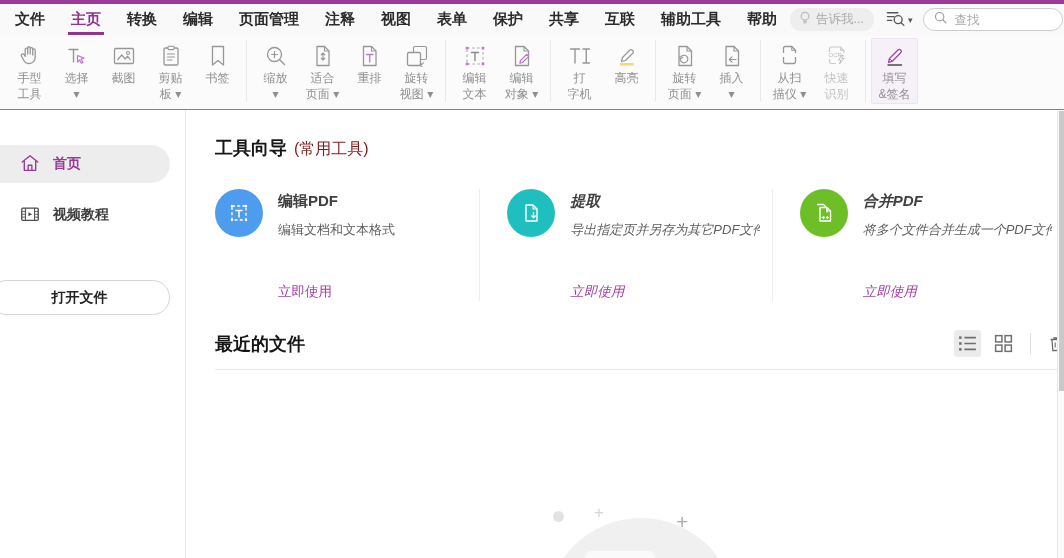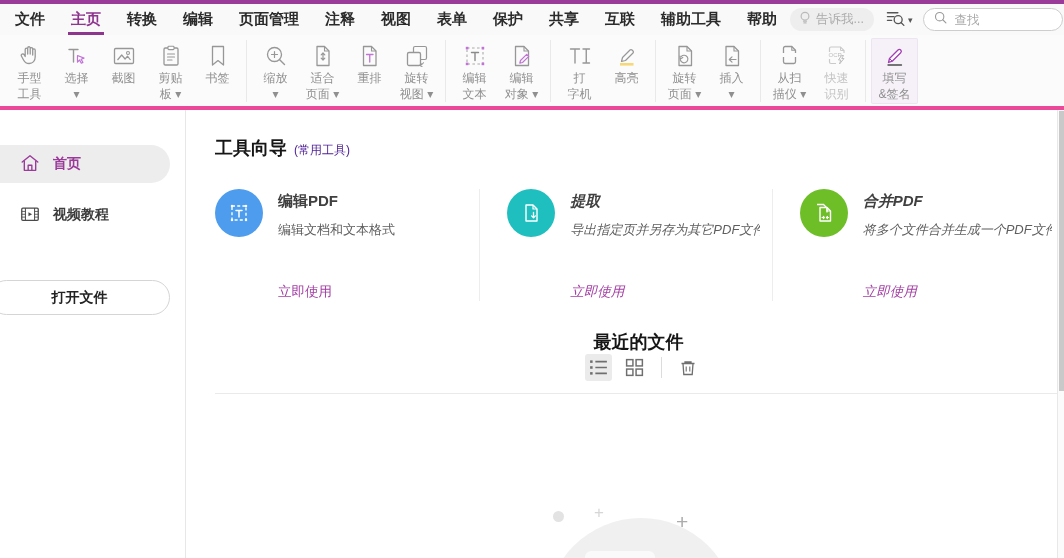--- a/index.html
+++ b/index.html
@@ -18,55 +18,55 @@
   .menu-tab.active::after { content:""; position:absolute; left:10px; right:10px; bottom:0; height:3px; background:#8E358E; }
   .menubar-right { margin-left:auto; display:flex; align-items:center; gap:9px; }
   .tellme { display:flex; align-items:center; gap:2px; background:#EFEEEF; border-radius:12px; height:23px; padding:0 10px 0 6px; color:#ABABAB; font-size:12.5px; white-space:nowrap; }
   .advfind { display:flex; align-items:center; gap:2px; padding:1px 2px; }
   .advfind .caret { font-size:9px; color:#555; }
   .searchbox { display:flex; align-items:center; gap:6px; width:140px; height:23px; border:1px solid #CDCDCD; border-radius:12px; background:#fff; padding:0 9px; }
   .searchbox input { border:none; outline:none; width:100%; font-size:12.5px; color:#1d4ed8; background:transparent; font-family:inherit; }
   .searchbox input::placeholder { color:#A9A9A9; }
 
   
-  .ribbon { height:75px; background:#FBFBFB; border-bottom:4px solid #ec4899; display:flex; align-items:flex-start; padding:3px 6px 0 6px; }
+  .ribbon { height:75px; background:#FBFBFB; border-bottom:1px solid #ec4899; display:flex; align-items:flex-start; padding:3px 6px 0 6px; }
   .rgroup { display:flex; align-items:flex-start; }
   .vsep { width:1px; height:62px; background:#E9E9E9; margin:2px 5px 0 5px; flex:none; }
   .tool { width:47px; min-height:66px; display:flex; flex-direction:column; align-items:center; padding-top:3px; border-radius:2px; }
   .tool .ticon { height:30px; display:flex; align-items:center; justify-content:center; }
   .tool .tlabel { font-size:12px; line-height:1.3; color:#8F8F8F; text-align:center; white-space:nowrap; }
   .tool.active-tool { background:#F6F1F8; box-shadow:0 0 0 1px #EDE4F1 inset; }
   .tool.disabled .tlabel { color:#C3C3C3; }
 
   
   .app-body { display:flex; height:448px; position:relative; }
   .sidebar { width:185px; flex:none; padding-top:35px; position:relative; background:#fff; }
   .side-item { display:flex; align-items:center; gap:12px; height:38px; padding-left:19px; font-size:14px; font-weight:700; color:#3D3D3D; }
   .side-item.active { background:#EDEDED; border-radius:0 19px 19px 0; margin-right:15px; color:#9A3B9A; }
   .side-item + .side-item { margin-top:13px; }
   .open-btn { margin-top:46px; margin-left:-11px; width:181px; height:35px; border:1px solid #D5D5D5; border-radius:18px; background:#fff; display:flex; align-items:center; justify-content:center; font-size:14px; font-weight:700; color:#222; font-family:inherit; }
 
   .content { flex:1; border-left:1px solid #E7E7E7; position:relative; padding:0 0 0 29px; overflow:hidden; background:#fff; }
   .tools-head { margin-top:26px; display:flex; align-items:baseline; gap:7px; }
   .h-title { font-size:18px; font-weight:700; color:#161616; }
-  .h-sub { font-size:12px; color:#4c1d95; }
+  .h-sub { font-size:16px; color:#7f1d1d; }
 
   .cards { display:flex; margin-top:29px; height:112px; }
   .card { flex:1; min-width:0; display:flex; gap:15px; padding-right:12px; }
   .card + .card { border-left:1px solid #EDEDED; padding-left:27px;font-style:italic; }
   .card-icon { width:48px; height:48px; border-radius:50%; flex:none; display:flex; align-items:center; justify-content:center; }
   .card-icon.blue { background:#4D9CEE; }
   .card-icon.teal { background:#1FBFBF; }
   .card-icon.green { background:#6EBE28; }
   .card-body { display:flex; flex-direction:column; min-width:0; padding-top:3px; }
   .card-title { font-size:15px; font-weight:700; color:#404040; }
   .card-desc { margin-top:10px; font-size:13px; color:#5E5E5E; white-space:nowrap; overflow:hidden; }
   .card-link { margin-top:auto; font-size:13.5px; color:#A43FA4; }
 
-  .recent-head { margin-top:29px; display:flex; align-items:center; justify-content:space-between; padding-right:2px;flex-direction:column; }
+  .recent-head { margin-top:29px; display:flex; align-items:center; justify-content:space-between; padding-right:2px; }
   .view-icons { display:flex; align-items:center; gap:9px; margin-right:-8px; }
   .icon-btn { display:flex; align-items:center; justify-content:center; padding:3px; border-radius:3px; }
   .icon-btn.selected { background:#EBEBEB; }
   .view-sep { width:1px; height:21px; background:#DCDCDC; margin:0 4px; }
   .recent-divider { margin-top:12px; margin-right:0; border:none; border-top:1px solid #EAEAEA; }
 
   
   .illu-circle { position:absolute; left:360px; top:408px; width:190px; height:190px; border-radius:50%; background:#F0F0F0; }
   .illu-doc { position:absolute; left:399px; top:441px; width:70px; height:34px; background:#FAFAFA; border-radius:6px; }
   .illu-dot { position:absolute; left:367px; top:401px; width:11px; height:11px; border-radius:50%; background:#E3E3E3; }

